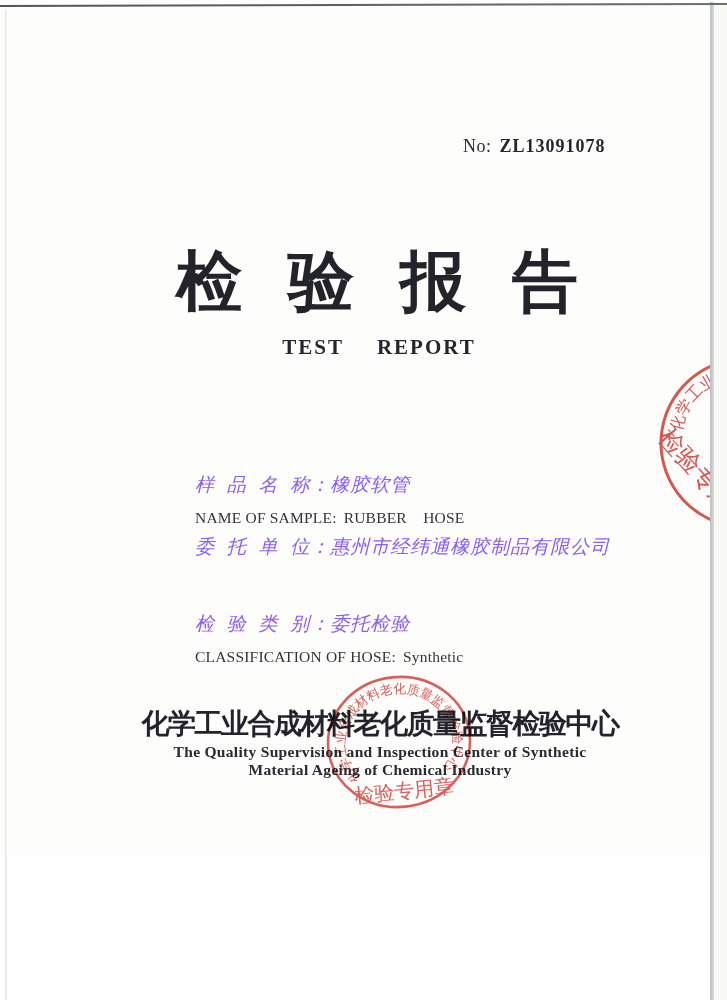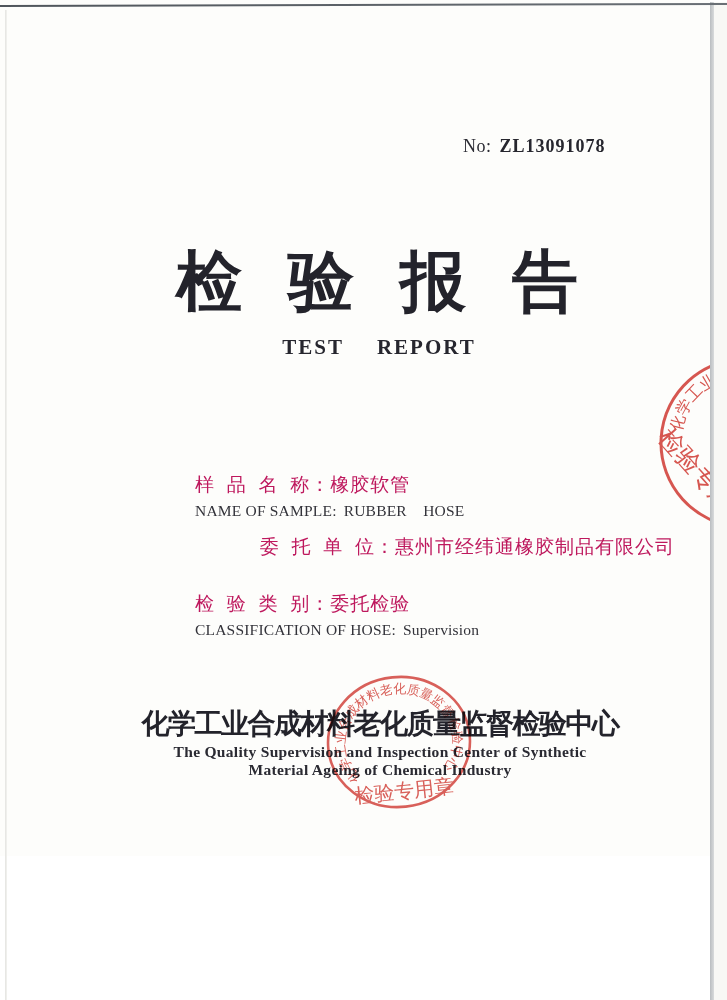--- a/index.html
+++ b/index.html
@@ -50,28 +50,28 @@
     letter-spacing:46px; white-space:nowrap;
   }
   .title-en {
     position:absolute; top:335px; left:24px; width:710px;
     text-align:center; font-size:21px; font-weight:700;
     color:#26262e; letter-spacing:2px; word-spacing:26px; white-space:pre;
   }
 
   .field { position:absolute; left:195px; width:480px; }
   .field.f0 { top:473px; }
-  .field.f1 { top:535px;text-align:right; }
-  .field.f2 { top:592px; }
+  .field.f1 { top:535px; }
+  .field.f2 { top:612px; }
   .zh-line {
-    font-size:19px; color:#be185d; line-height:1.25;
-    white-space:pre; letter-spacing:1px; word-spacing:6px;
+    font-size:19px; color:#8b5cf6; line-height:1.25;
+    white-space:pre; letter-spacing:1px; word-spacing:6px;font-style:italic;
   }
   .en-line {
-    margin-top:5px; font-size:15.5px; color:#33333a;
+    margin-top:12px; font-size:15.5px; color:#33333a;
     white-space:pre; letter-spacing:0.2px;
   }
   .en-line .en-value { margin-left:7px; }
 
   .issuer-zh {
     position:absolute; top:705px; left:25px; width:710px;
     text-align:center; font-size:28px; font-weight:700;
     color:#23232b; letter-spacing:-1.5px; white-space:nowrap;
   }
   .issuer-en1, .issuer-en2 {
@@ -104,21 +104,21 @@
       <div class="zh-line"><span>样 品 名 称：</span><span>橡胶软管</span></div>
       <div class="en-line"><span>NAME OF SAMPLE:</span><span class="en-value">RUBBER    HOSE</span></div>
     </div>
 
     <div class="field f1">
       <div class="zh-line"><span>委 托 单 位：</span><span>惠州市经纬通橡胶制品有限公司</span></div>
     </div>
 
     <div class="field f2">
       <div class="zh-line"><span>检 验 类 别：</span><span>委托检验</span></div>
-      <div class="en-line"><span>CLASSIFICATION OF HOSE:</span><span class="en-value">Supervision</span></div>
+      <div class="en-line"><span>CLASSIFICATION OF HOSE:</span><span class="en-value">Synthetic</span></div>
     </div>
 
     <div class="issuer-zh">化学工业合成材料老化质量监督检验中心</div>
     <div class="issuer-en1">The Quality Supervision and Inspection Center of Synthetic</div>
     <div class="issuer-en2">Material Ageing of Chemical Industry</div>
 
     <svg class="stamp-svg stamp-bottom" width="170" height="170" viewBox="-85 -85 170 170">
       <g transform="rotate(-6)">
         <ellipse cx="0" cy="0" rx="71" ry="65" fill="none" stroke-width="2.6" stroke="#d4453e"></ellipse>
         <path id="ringPathA" d="M -41.4 31.5 A 54 49 0 1 1 41.4 31.5" fill="none"></path>

